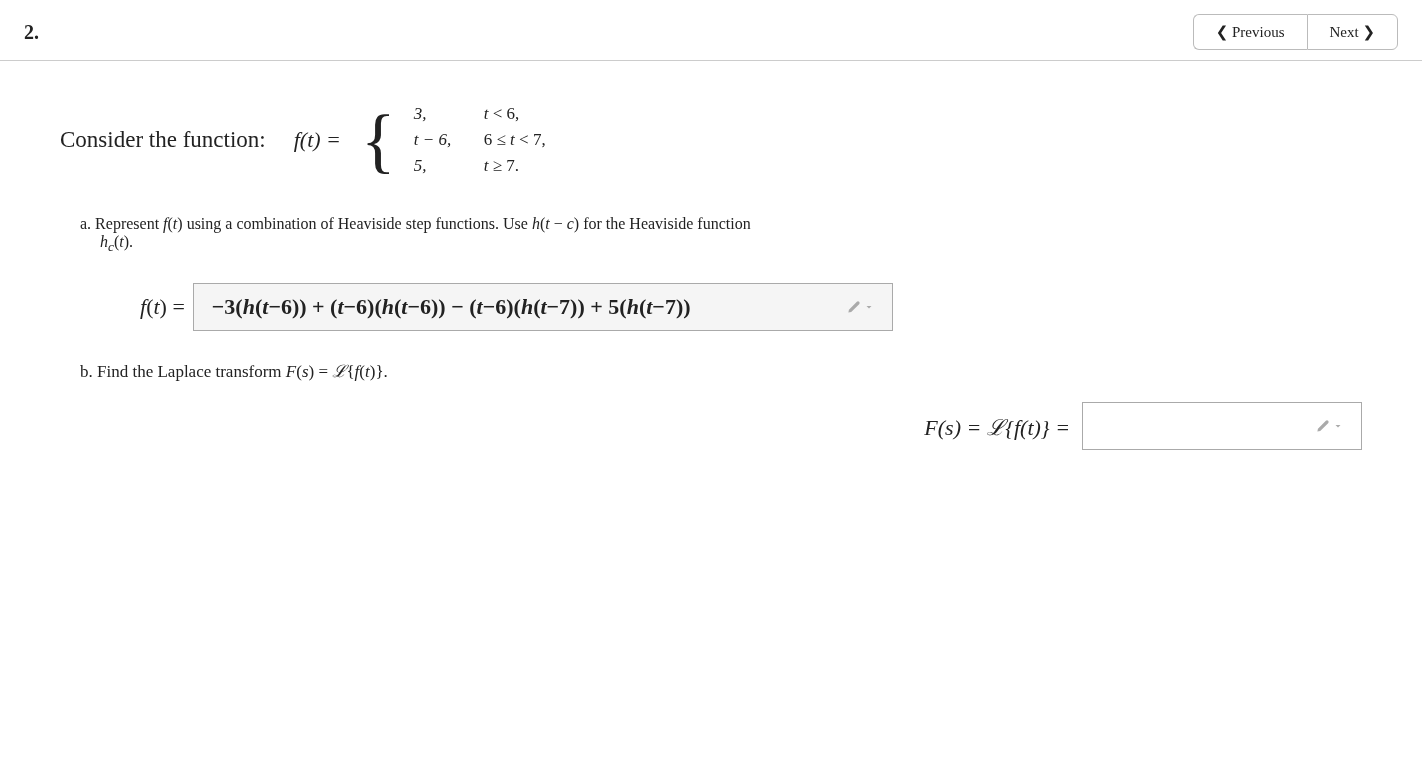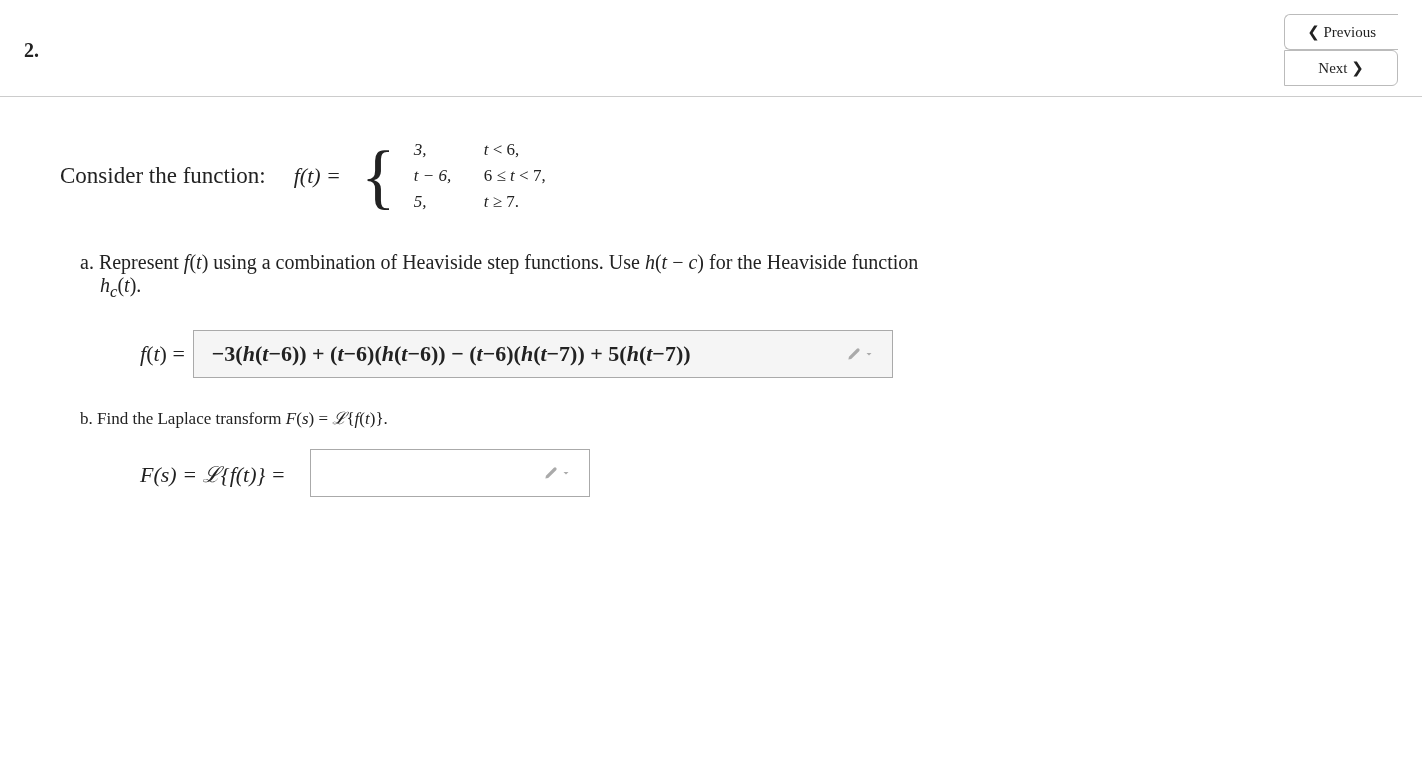--- a/index.html
+++ b/index.html
@@ -23,21 +23,20 @@
 
     .problem-number {
       font-size: 20px;
       font-weight: bold;
       font-family: Georgia, serif;
     }
 
     .nav-buttons {
       display: flex;
       gap: 0;
-      flex-direction: column;
     }
 
     .nav-btn {
       border: 1px solid #bbb;
       background: #fff;
       padding: 8px 22px;
       font-size: 15px;
       cursor: pointer;
       font-family: Georgia, serif;
       color: #222;
@@ -85,21 +84,21 @@
       font-size: 17px;
       vertical-align: middle;
     }
 
     .cases-table td:first-child {
       font-style: italic;
       min-width: 70px;
     }
 
     .part-label {
-      font-size: 20px;
+      font-size: 16px;
       margin-bottom: 4px;
       margin-left: 20px;
     }
 
     .answer-box-row {
       display: flex;
       align-items: center;
       gap: 8px;
       margin: 28px 0 28px 80px;
     }
@@ -147,22 +146,23 @@
     }
 
     .part-b-label {
       font-size: 17px;
       margin: 28px 0 4px 20px;
     }
 
     .part-b-row {
       display: flex;
       align-items: center;
-      gap: 24px;
+      gap: 12px;
       margin: 20px 0 0 80px;
+      justify-content: flex-end;
     }
 
     .part-b-prefix {
       font-size: 17px;
       font-style: italic;
       white-space: nowrap;
     }
 
     
     .mi { font-style: italic; }

